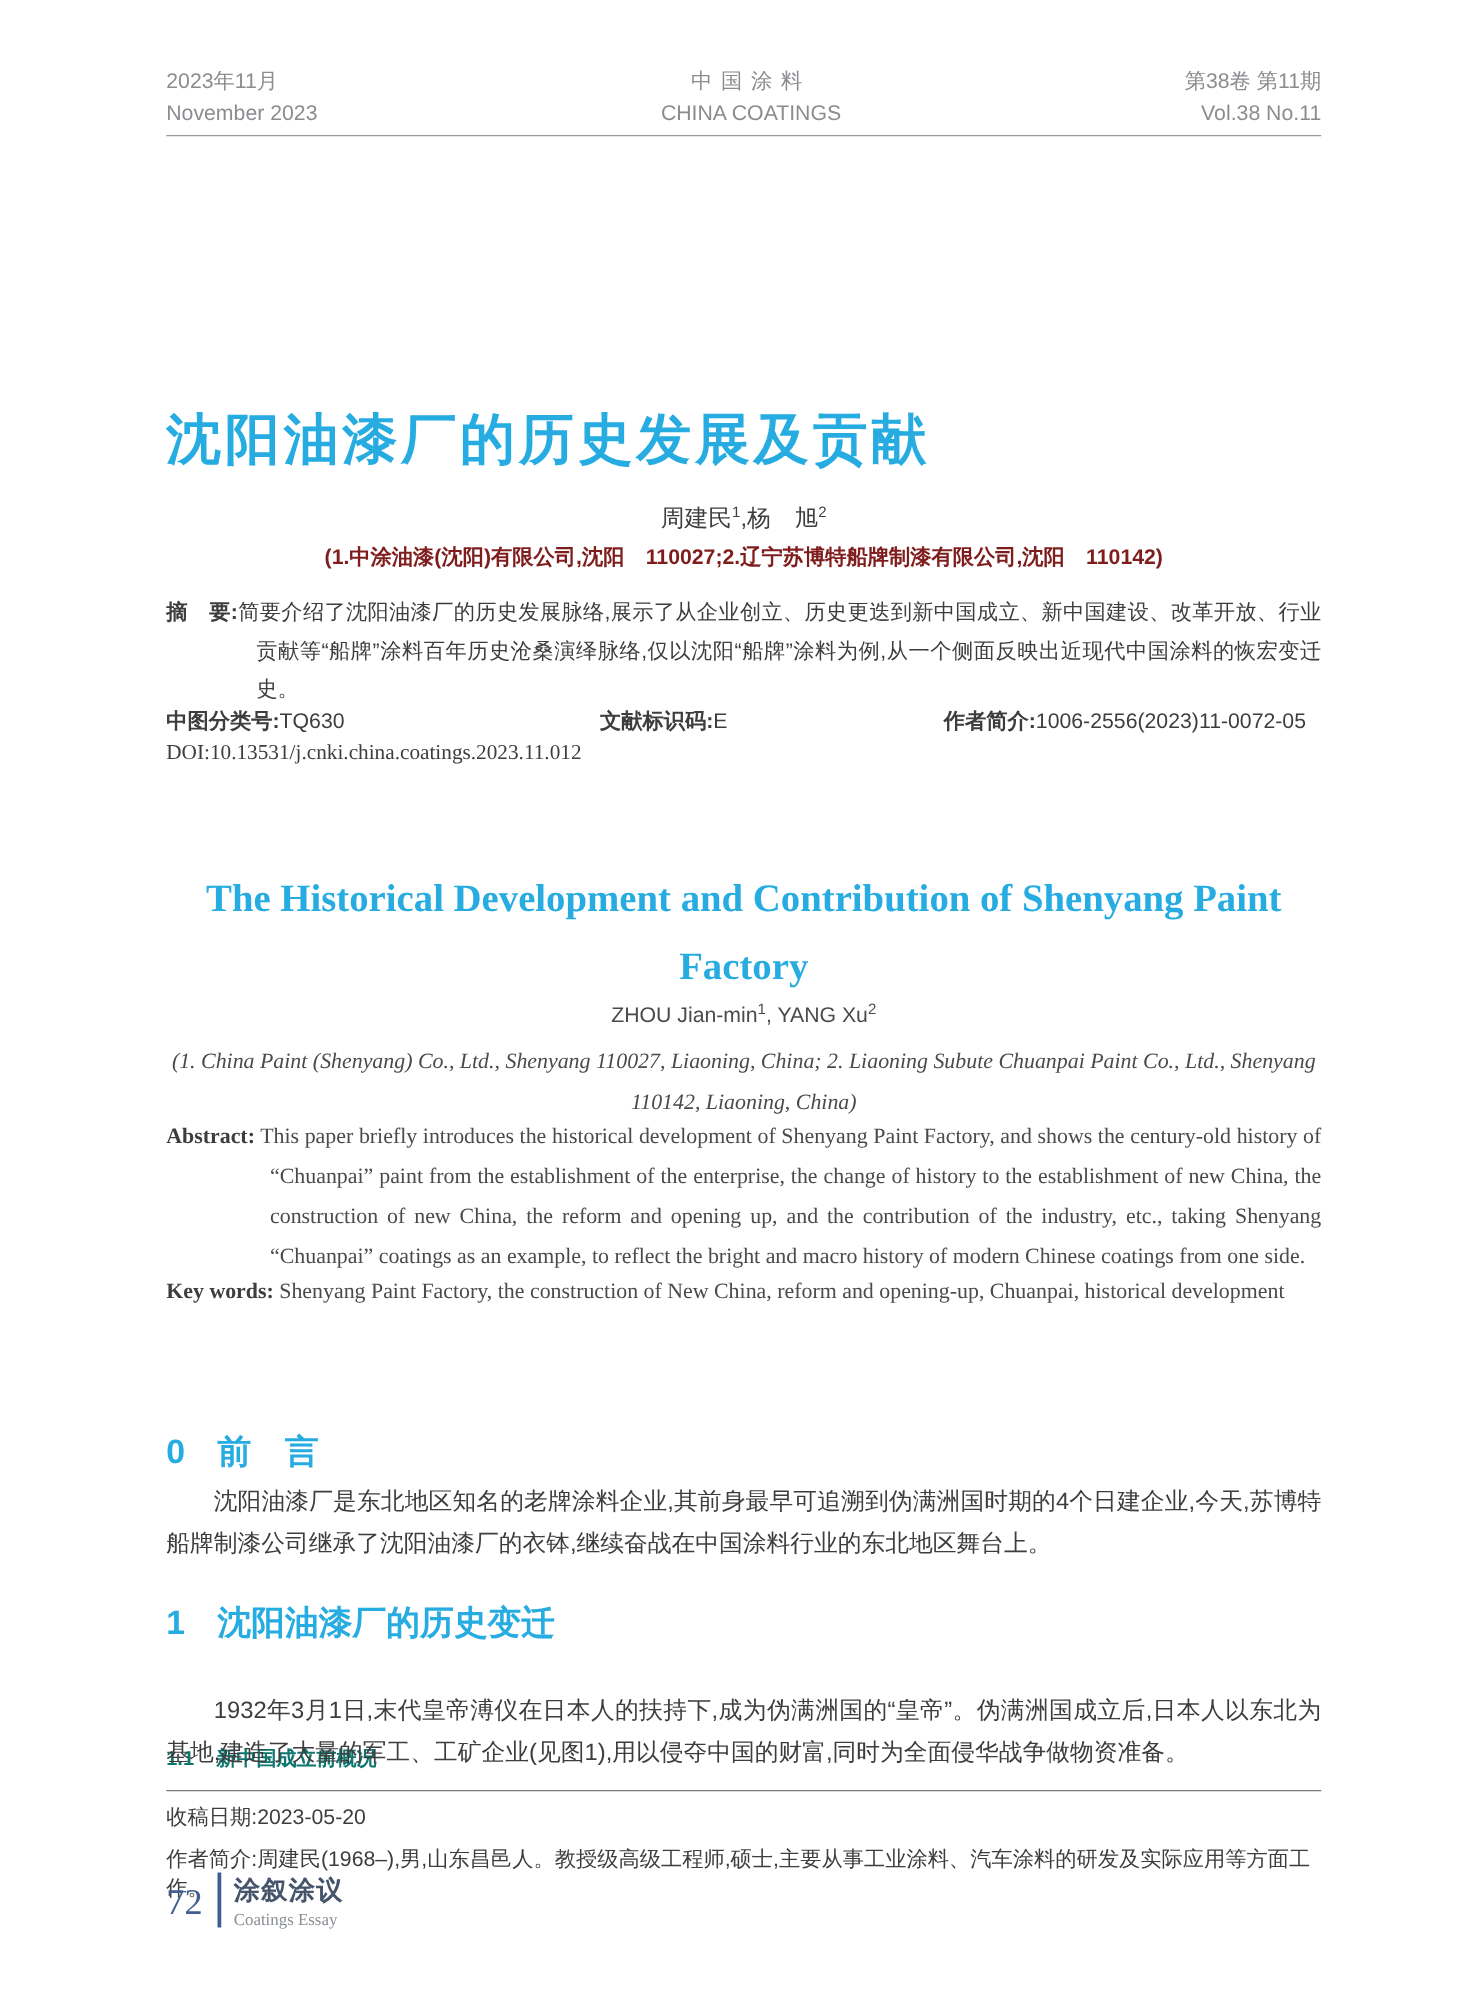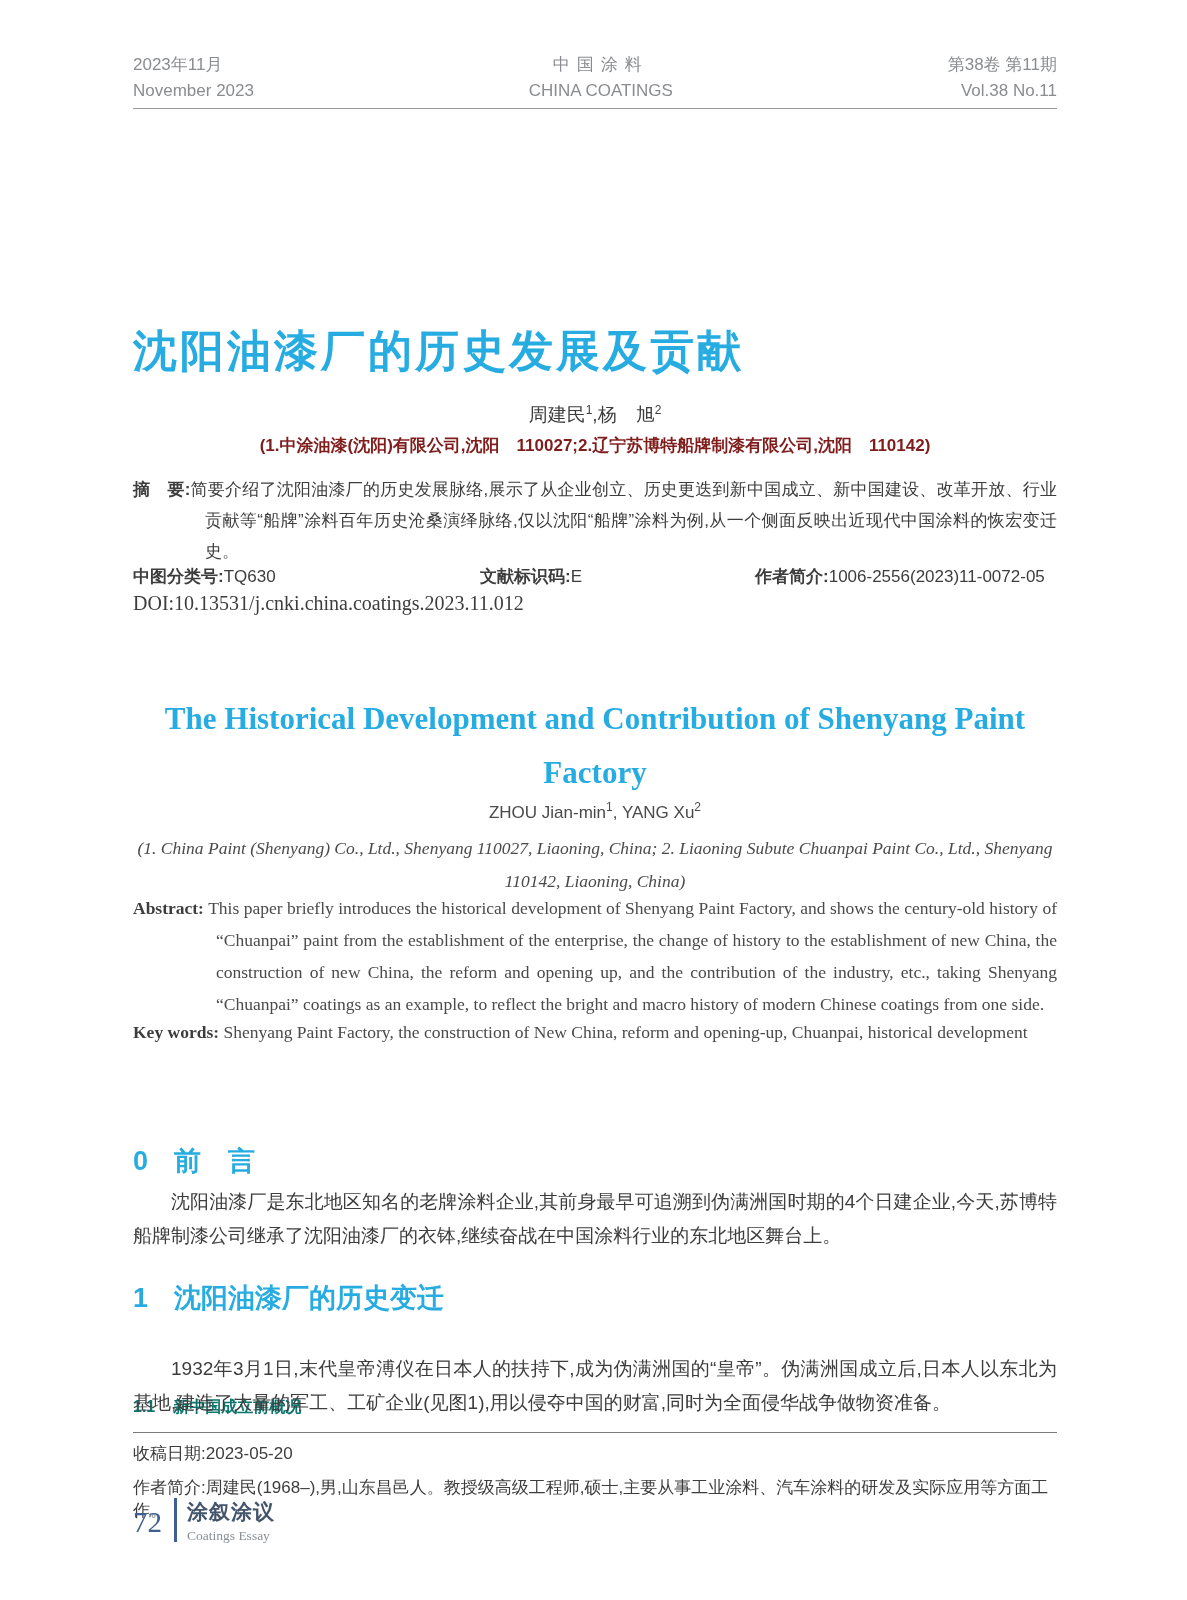--- a/index.html
+++ b/index.html
@@ -34,21 +34,21 @@
   .abstract-cn .lbl { font-weight: bold; }
   .keywords-cn { top: 540px; font-size: 17px; }
   .keywords-cn .lbl { font-weight: bold; }
 
   
   .meta-row { top: 565px; position: absolute; font-size: 17px; height: 24px; }
   .meta-row .lbl { font-weight: bold; }
   .meta-item1 { position: absolute; left: 0; white-space: nowrap; }
   .meta-item2 { position: absolute; left: 347px; white-space: nowrap; }
   .meta-item3 { position: absolute; left: 622px; white-space: nowrap; }
-  .doi-line { top: 592px; font-family: "Liberation Serif", serif; font-size: 20px; color: #3d3d3d; }
+  .doi-line { top: 592px; font-family: "Liberation Serif", serif; font-size: 17px; color: #3d3d3d; }
 
   
   .title-en { top: 692px; text-align: center; font-family: "Liberation Serif", serif; font-weight: bold; font-size: 31px; line-height: 54px; color: #27ACE2; }
   .title-en .inner { display: inline-block; max-width: 890px; }
   .authors-en { top: 800px; text-align: center; font-size: 17px; color: #4a4a4a; }
   .affil-en { top: 832px; text-align: center; font-family: "Liberation Serif", serif; font-style: italic; font-size: 17.5px; line-height: 33px; color: #4a4a4a; }
 
   
   .abstract-en { top: 892px; font-family: "Liberation Serif", serif; font-size: 17.5px; line-height: 32px; text-align: justify; color: #4a4a4a; padding-left: 83px; text-indent: -83px; }
   .abstract-en .lbl { font-weight: bold; color: #3d3d3d; }

